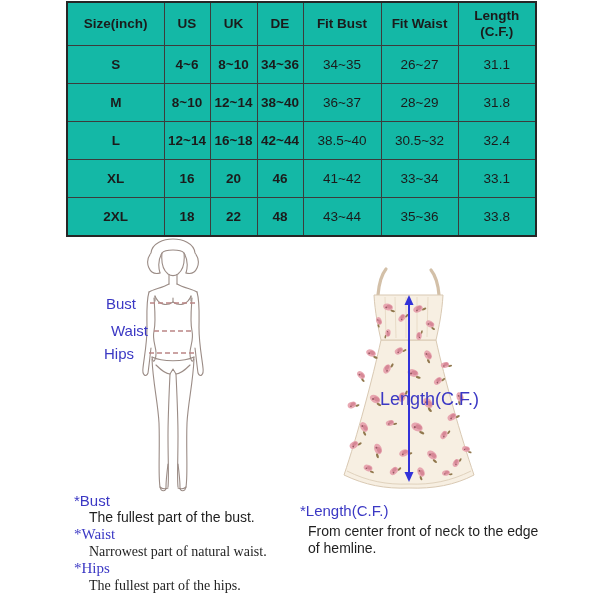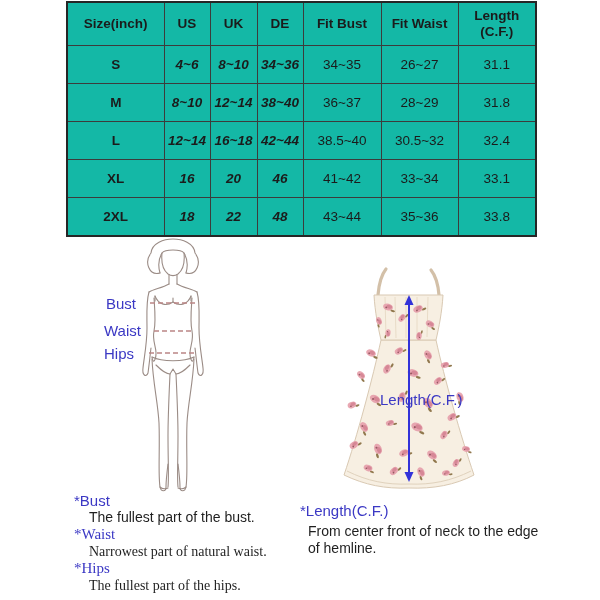--- a/index.html
+++ b/index.html
@@ -16,34 +16,34 @@
     border-collapse:collapse;table-layout:fixed;
     background:#14b8a6;border:2px solid #262626;
   }
   table.size-chart th, table.size-chart td{
     border:1px solid #3c3c3c;text-align:center;vertical-align:middle;
     color:#1b1b1b;padding:0;overflow:hidden;
   }
   table.size-chart th{font-size:13.5px;font-weight:bold;height:42px;line-height:1.2;}
   table.size-chart td{font-size:13.5px;height:37px;}
   td.size-col{font-weight:bold;}
-  td.intl-col{font-weight:bold;font-style:italic;margin-left:8px;}
+  td.intl-col{font-weight:bold;margin-left:8px;}
 
   
   .figure-svg{position:absolute;left:118px;top:238px;width:112px;height:256px;}
   .dress-svg{position:absolute;left:333px;top:257px;width:152px;height:232px;}
 
   .body-label{position:absolute;color:#3b38c4;font-size:15px;line-height:18px;}
   #label-bust{left:106px;top:295px;}
-  #label-waist{left:104px;top:322px;text-align:right;}
+  #label-waist{left:111px;top:322px;text-align:right;}
   #label-hips{left:104px;top:345px;}
 
   .dress-length-label{
     position:absolute;left:380px;top:391px;
-    color:#3b38c4;font-size:15px;line-height:17px;white-space:nowrap;
+    color:#3b38c4;font-size:18px;line-height:17px;white-space:nowrap;
   }
 
   
   .defs-left{position:absolute;left:74px;top:492px;width:235px;}
   .defs-right{position:absolute;left:300px;top:502px;width:268px;}
   .def-term{color:#3b38c4;font-size:15px;line-height:17px;margin:0;}
   .def-group + .def-group{margin-top:0;font-family:Liberation Serif, serif;}
   .def-desc{color:#1f1f1f;font-size:14px;line-height:17px;padding-left:15px;margin:0;}
   .defs-right .def-desc{padding-left:8px;}
 </style>

